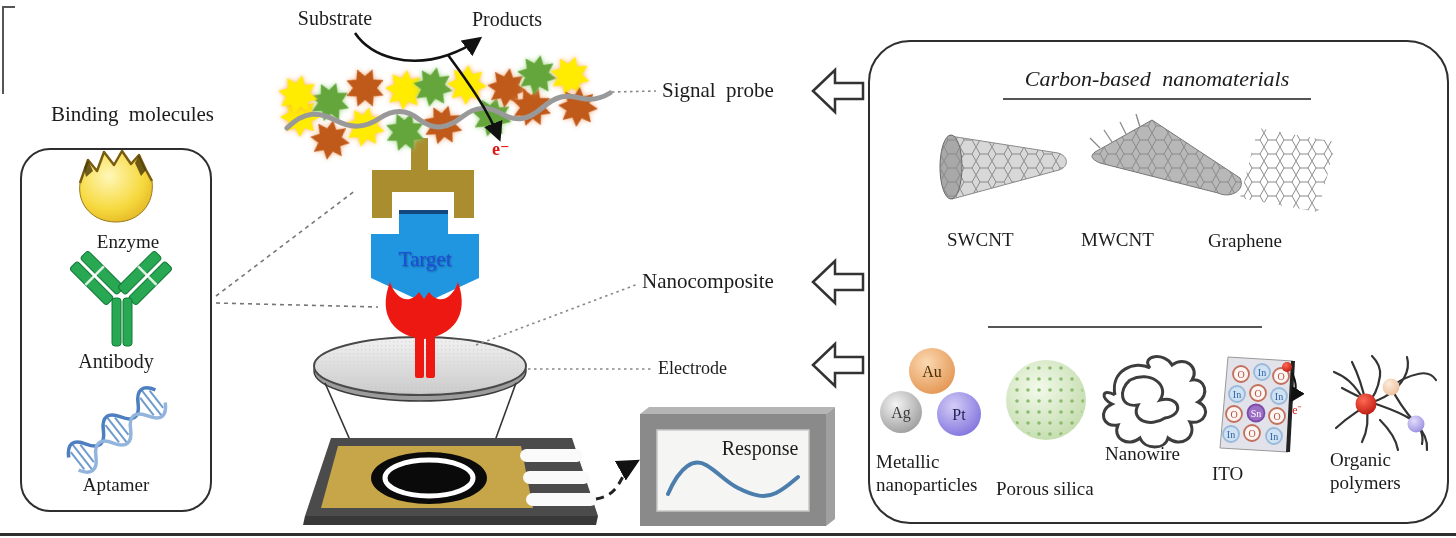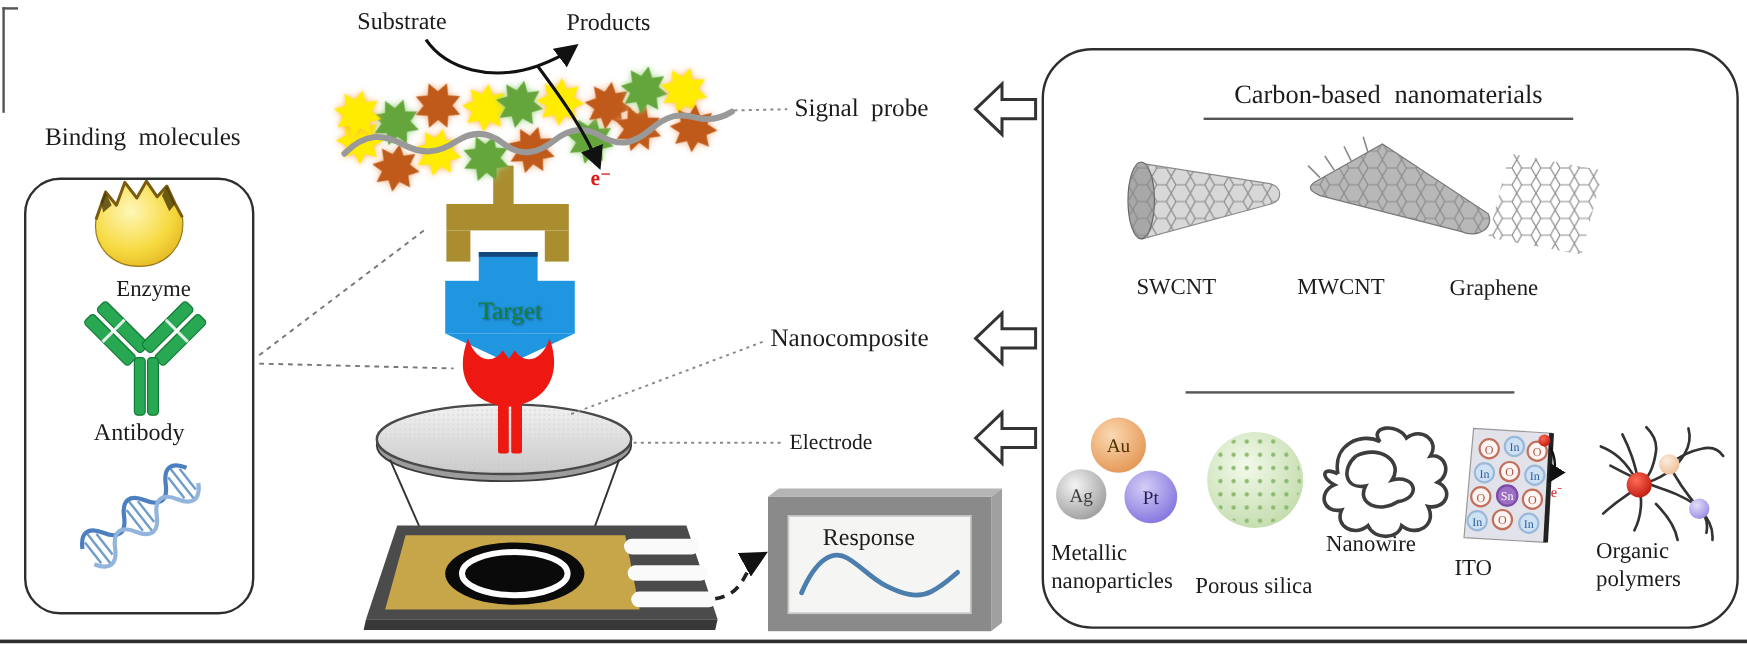--- a/index.html
+++ b/index.html
@@ -2,24 +2,24 @@
 <html><head>
 <meta charset="utf-8">
 <style>
   html,body{margin:0;padding:0;background:#fff;}
   #canvas{position:relative;width:1456px;height:538px;background:#ffffff;overflow:hidden;
           font-family:"Liberation Serif","DejaVu Serif",serif;color:#1c1c1c;}
   .lbl{position:absolute;font-size:20px;word-spacing:5px;white-space:nowrap;}
   .lbl-c{text-align:center;white-space:normal;}
   .panel{position:absolute;border:2px solid #2e2e2e;border-radius:30px;background:transparent;}
   #right-panel{border-radius:42px;border-width:2.5px;}
-  .heading{position:absolute;text-align:center;font-size:22px;word-spacing:6px;}
+  .heading{position:absolute;text-align:center;font-size:22px;word-spacing:6px;font-style:italic;}
   .hrule{position:absolute;height:2px;background:#555;}
   .icon-label{position:absolute;text-align:left;font-size:19px;line-height:23px;}
-  #target-label{color:#15803d;font-size:21px;text-shadow:1px 1px 2px rgba(10,40,90,.55);}
+  #target-label{color:#1d4ed8;font-size:21px;text-shadow:1px 1px 2px rgba(10,40,90,.55);}
   #electron-label{color:#e01818;font-size:18px;font-weight:bold;}
   #response-label{font-size:20px;}
   svg{position:absolute;left:0;top:0;}
   .sy{fill:#ffec00;filter:drop-shadow(0 0 2.5px #ffaf4f);}
   .sg{fill:#64a53c;filter:drop-shadow(0 0 2.5px #9fd680);}
   .so{fill:#c05a1a;filter:drop-shadow(0 0 2.5px #f2b183);}
   .dotted{stroke:#888;stroke-width:1.6;stroke-dasharray:2.5,3.5;fill:none;}
   .boxdash{stroke:#777;stroke-width:1.6;stroke-dasharray:4,4;fill:none;}
   .holarrow{fill:#ffffff;stroke:#333;stroke-width:2.5;}
   .atomtext{font-family:"Liberation Serif",serif;}
@@ -307,33 +307,34 @@
       </g>
       <circle cx="1366" cy="404" r="10.5" fill="url(#rdGrad)"></circle>
       <circle cx="1391" cy="387" r="8.5" fill="url(#pcGrad)"></circle>
       <circle cx="1416" cy="424" r="8.5" fill="url(#viGrad)"></circle>
     </g>
   </svg>
 
   <div class="panel" id="binding-panel" style="left:20px;top:148px;width:188px;height:360px;"></div>
   <div class="panel" id="right-panel" style="left:868px;top:40px;width:577px;height:480px;"></div>
 
-  <div class="lbl" style="left:24px;top:102px;width:190px;text-align:center;font-size:21px;">Binding molecules</div>
+  <div class="lbl" style="left:24px;top:102px;width:190px;text-align:right;font-size:21px;">Binding molecules</div>
   <div class="lbl lbl-c" style="left:20px;top:231px;width:216px;font-size:19px;">Enzyme</div>
   <div class="lbl lbl-c" style="left:20px;top:350px;width:192px;font-size:20px;">Antibody</div>
+  <div class="lbl lbl-c" style="left:20px;top:474px;width:192px;font-size:19px;">Aptamer</div>
 
   <div class="lbl lbl-c" style="left:280px;top:7px;width:110px;">Substrate</div>
   <div class="lbl lbl-c" style="left:452px;top:8px;width:110px;">Products</div>
   <div class="lbl" id="electron-label" style="left:492px;top:138px;">e⁻</div>
   <div class="lbl lbl-c" id="target-label" style="left:375px;top:247px;width:100px;">Target</div>
 
   <div class="lbl" style="left:662px;top:78px;font-size:21px;">Signal probe</div>
   <div class="lbl" style="left:642px;top:269px;font-size:21px;">Nanocomposite</div>
   <div class="lbl" style="left:658px;top:358px;font-size:18px;">Electrode</div>
-  <div class="lbl lbl-c" id="response-label" style="left:648px;top:437px;width:152px;">Response</div>
+  <div class="lbl lbl-c" id="response-label" style="left:684px;top:437px;width:152px;">Response</div>
 
   <div class="heading" style="left:1001px;top:66px;width:312px;">Carbon-based nanomaterials</div>
   <div class="hrule" style="left:1003px;top:98px;width:308px;"></div>
   <div class="hrule" style="left:988px;top:326px;width:274px;"></div>
 
   <div class="icon-label" style="left:947px;top:228px;width:100px;">SWCNT</div>
   <div class="icon-label" style="left:1081px;top:228px;width:100px;">MWCNT</div>
   <div class="icon-label" style="left:1208px;top:229px;width:100px;">Graphene</div>
 
   <div class="icon-label" style="left:876px;top:450px;width:114px;">Metallic nanoparticles</div>

